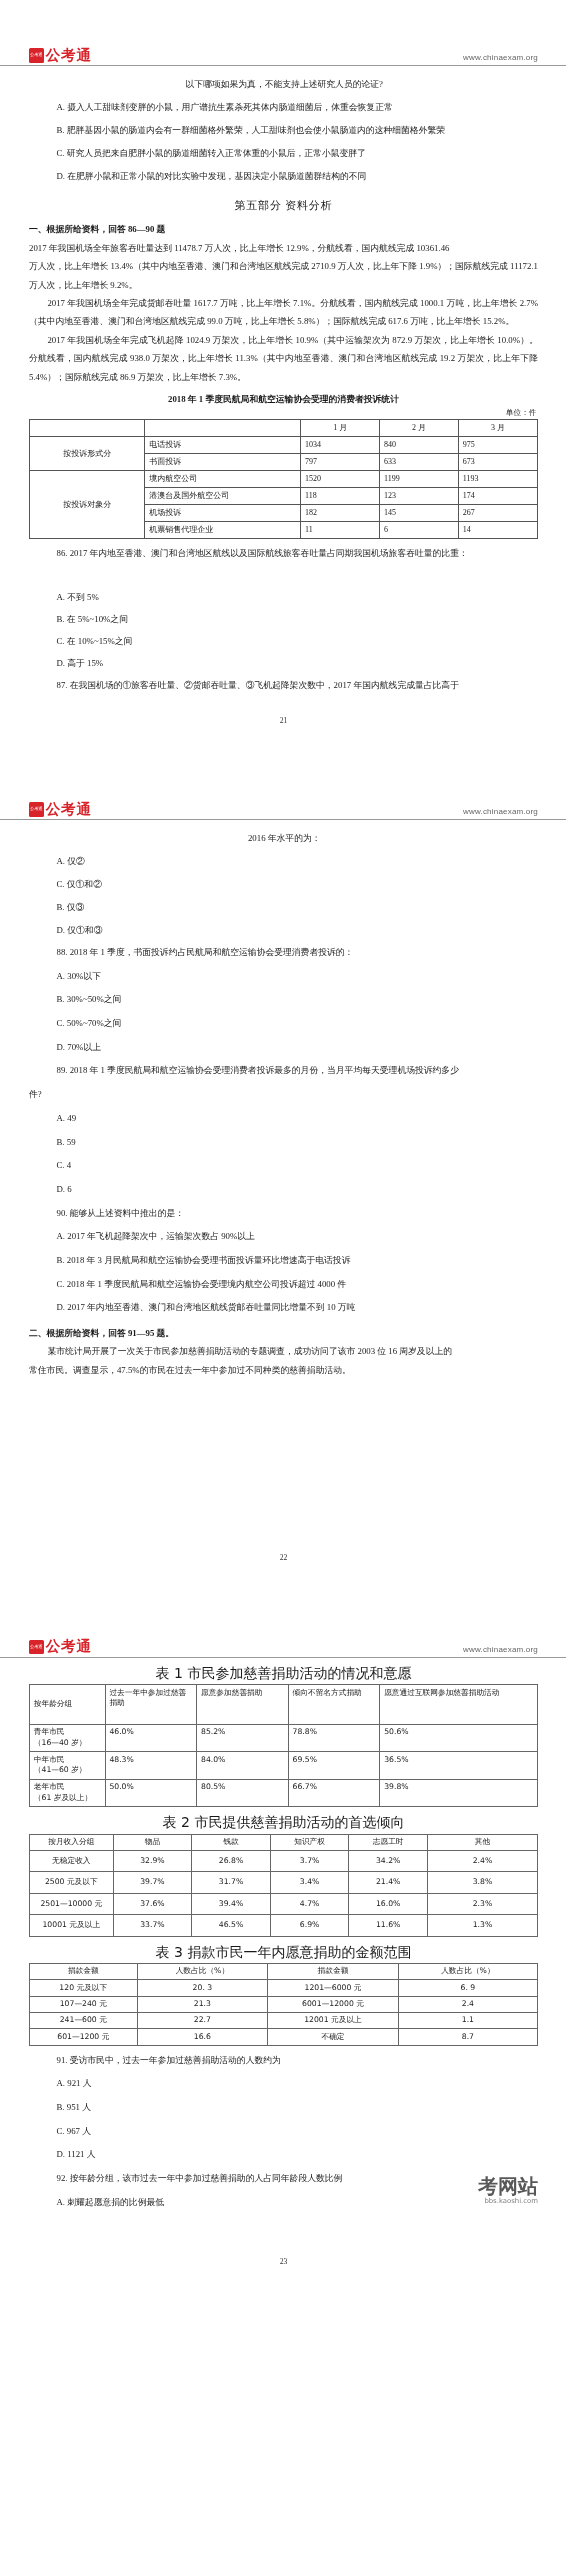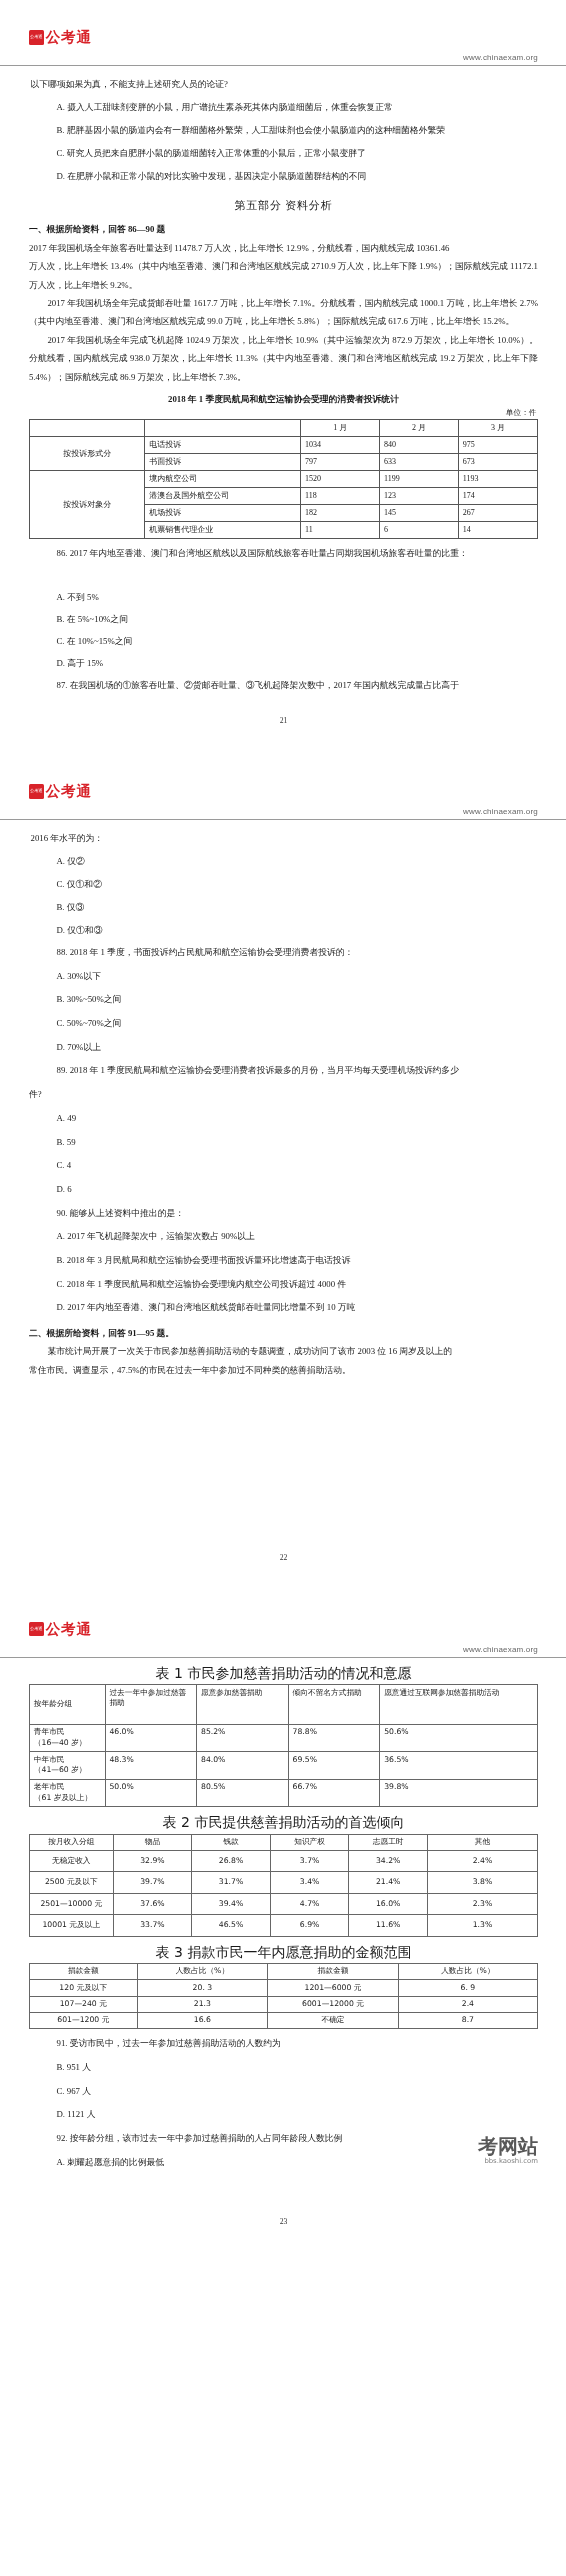--- a/index.html
+++ b/index.html
@@ -23,21 +23,21 @@
   .page-inner {
     padding: 0 29px;
   }
   .page-gap {
     height: 17px;
     background: #ffffff;
   }
   
   .pg-header {
     display: flex;
-    align-items: center;
+    align-items: flex-end;
     justify-content: space-between;
     padding: 12.2px 29px 0 29px;
     border-bottom: 0.8px solid #9a9a9a;
     margin-bottom: 0;
     padding-bottom: 2.3px;
   }
   .logo {
     display: flex;
     align-items: center;
     gap: 2.3px;
@@ -75,20 +75,21 @@
     letter-spacing: 0.2px;
     padding-bottom: 0.8px;
     margin-top: 41px;
   }
   
   .q-stem {
     font-size: 8.8px;
     line-height: 16px;
     margin: 10px 0 0 0;
     padding-left: 1.5px;
+    text-align: center;
   }
   .opt {
     font-size: 8.8px;
     line-height: 16px;
     margin: 6.9px 0 0 0;
     padding-left: 27.5px;
   }
   .opt-tight {
     font-size: 8.8px;
     line-height: 16px;
@@ -436,29 +437,36 @@
         <td>1201—6000 元</td>
         <td>6. 9</td>
       </tr>
       <tr>
         <td>107—240 元</td>
         <td>21.3</td>
         <td>6001—12000 元</td>
         <td>2.4</td>
       </tr>
       <tr>
+        <td>241—600 元</td>
+        <td>22.7</td>
+        <td>12001 元及以上</td>
+        <td>1.1</td>
+      </tr>
+      <tr>
         <td>601—1200 元</td>
         <td>16.6</td>
         <td>不确定</td>
         <td>8.7</td>
       </tr>
     </tbody>
       </table>
 
     <div class="qnum">91. 受访市民中，过去一年参加过慈善捐助活动的人数约为</div>
+    <div class="qnum">A. 921 人</div>
     <div class="qnum">B. 951 人</div>
     <div class="qnum">C. 967 人</div>
     <div class="qnum">D. 1121 人</div>
 
     <div class="qnum">92. 按年龄分组，该市过去一年中参加过慈善捐助的人占同年龄段人数比例</div>
     <div class="qnum">A. 刺耀起愿意捐的比例最低</div>
 
     <div style="position:relative;height:43px">
       <div style="position:absolute;right:0;top:-35px;text-align:right;line-height:1;opacity:0.85">
         <div style="font-size:20px;font-weight:bold;color:#3b3b3b;font-family:'DejaVu Sans',sans-serif">考网站</div>

